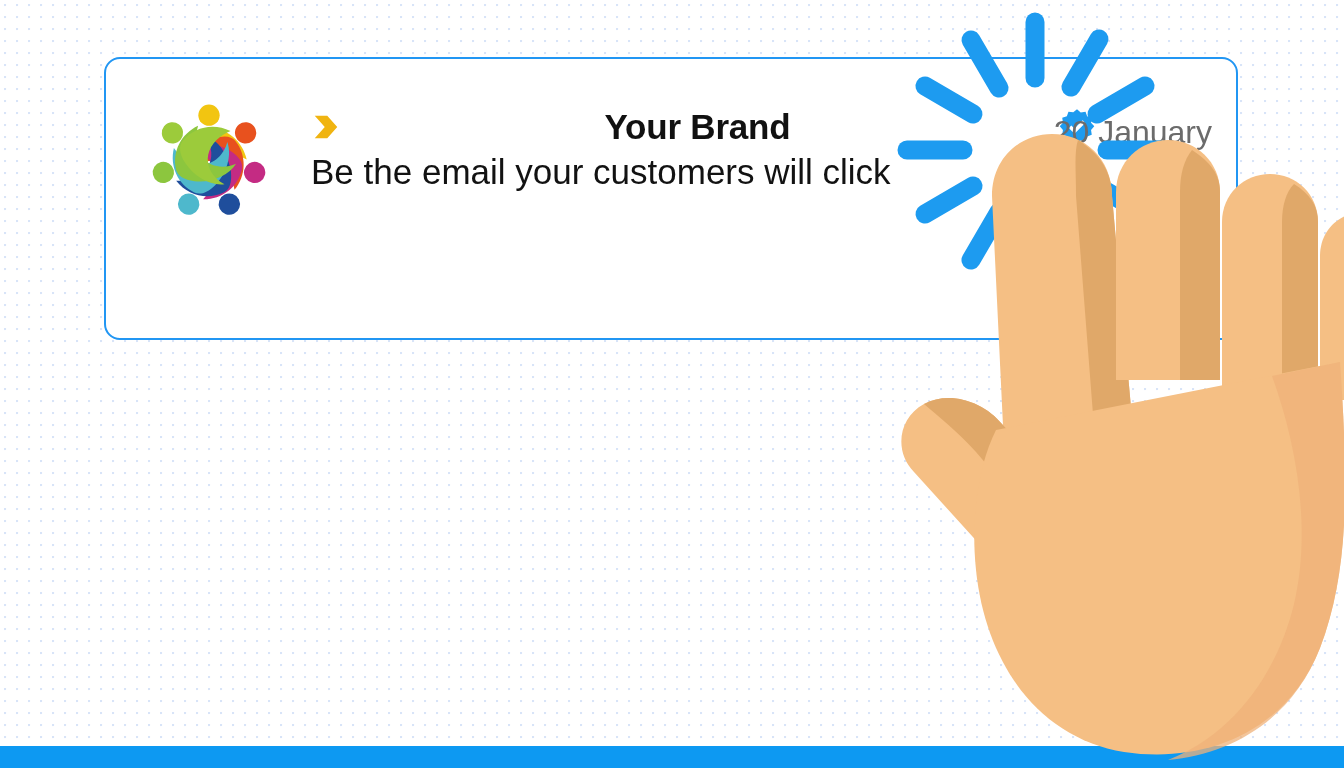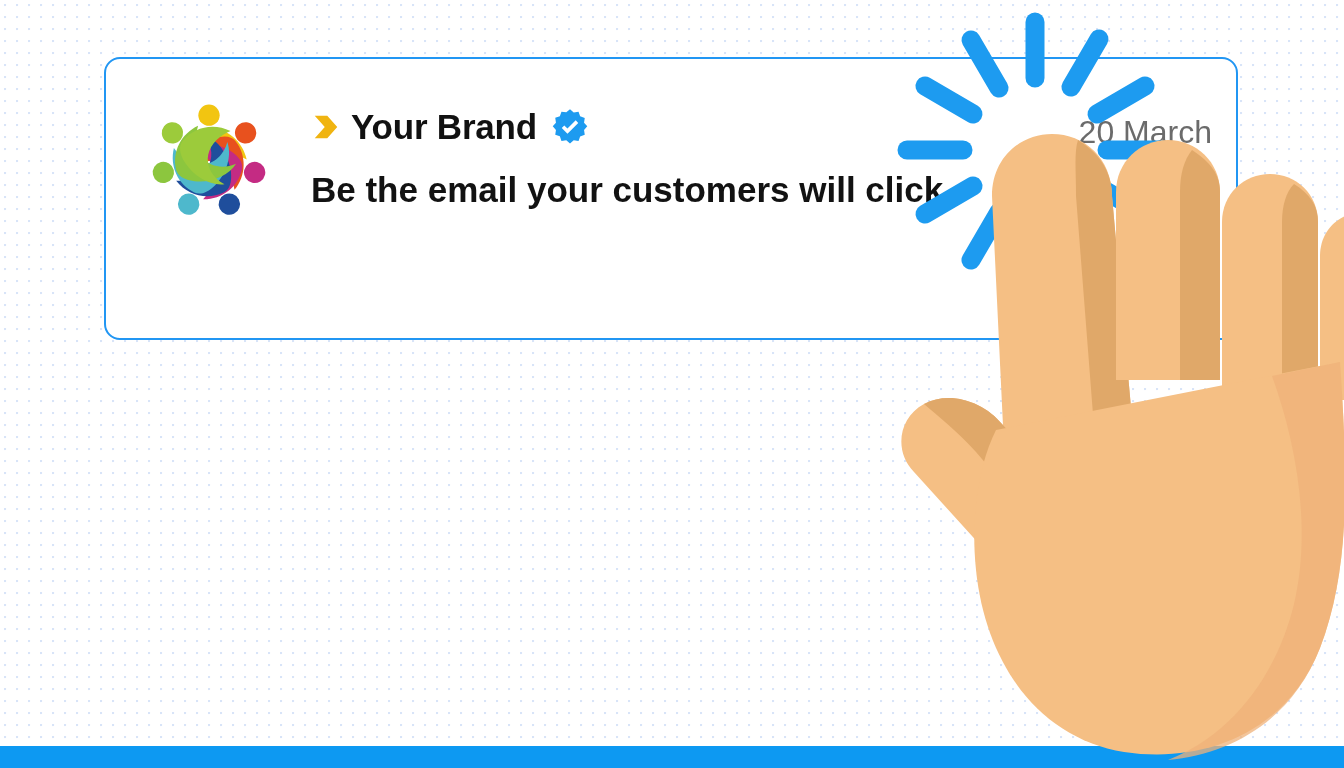--- a/index.html
+++ b/index.html
@@ -71,20 +71,21 @@
     left: 205px;
     top: 42px;
     right: 140px;
   }
 
   #sender-row {
     display: flex;
     align-items: center;
     height: 52px;
     gap: 10px;
+    justify-content: space-between;
   }
   #bimi-chevron {
     width: 30px;
     height: 30px;
     flex: 0 0 auto;
     display: block;
   }
   #sender-name {
     font-size: 35px;
     font-weight: bold;
@@ -101,26 +102,24 @@
   }
 
   #subject-line {
     margin-top: 16px;
     font-size: 35px;
     color: #121212;
     white-space: nowrap;
     line-height: 1.1;
   }
   #preview-line {
-    margin-top: 18px;
     font-size: 35px;
     color: #121212;
     white-space: nowrap;
     line-height: 1.1;
-    font-weight: bold;
   }
 
   
   #date-label {
     position: absolute;
     right: 24px;
     top: 55px;
     font-size: 32px;
     color: #6b6b6b;
     white-space: nowrap;
@@ -211,21 +210,21 @@
         <span id="sender-name">Your Brand</span>
         <svg id="verified-badge" viewBox="0 0 24 24" xmlns="http://www.w3.org/2000/svg">
           <path fill="#1d9bf0" d="M12 0.8l2.35 2.0 3.05-.45 1.0 2.92 2.92 1.0-.45 3.05L22.9 11.6l-2.03 2.32.45 3.05-2.92 1.0-1.0 2.92-3.05-.45L12 22.4l-2.35-2.04-3.05.45-1.0-2.92-2.92-1.0.45-3.05L1.1 11.6l2.03-2.33-.45-3.05 2.92-1.0 1.0-2.92 3.05.45L12 .8z"></path>
           <path fill="#ffffff" d="M10.4 16.2l-3.6-3.6 1.6-1.6 2.0 2.0 5.2-5.2 1.6 1.6z"></path>
         </svg>
       </div>
 
       <div id="preview-line">Be the email your customers will click</div>
     </div>
 
-    <div id="date-label">20 March</div>
+    <div id="date-label">20 January</div>
 
     <div id="favorite-star">
       <svg viewBox="0 0 24 24" xmlns="http://www.w3.org/2000/svg">
         <path d="M12 2.6l2.85 5.78 6.38.93-4.62 4.5 1.09 6.35L12 17.16l-5.7 3.0 1.09-6.35-4.62-4.5 6.38-.93z" fill="none" stroke="#a9aeb5" stroke-width="1.9" stroke-linejoin="round"></path>
       </svg>
     </div>
   </div>
 
   <div id="click-burst">
     <svg viewBox="0 0 280 280" xmlns="http://www.w3.org/2000/svg">

